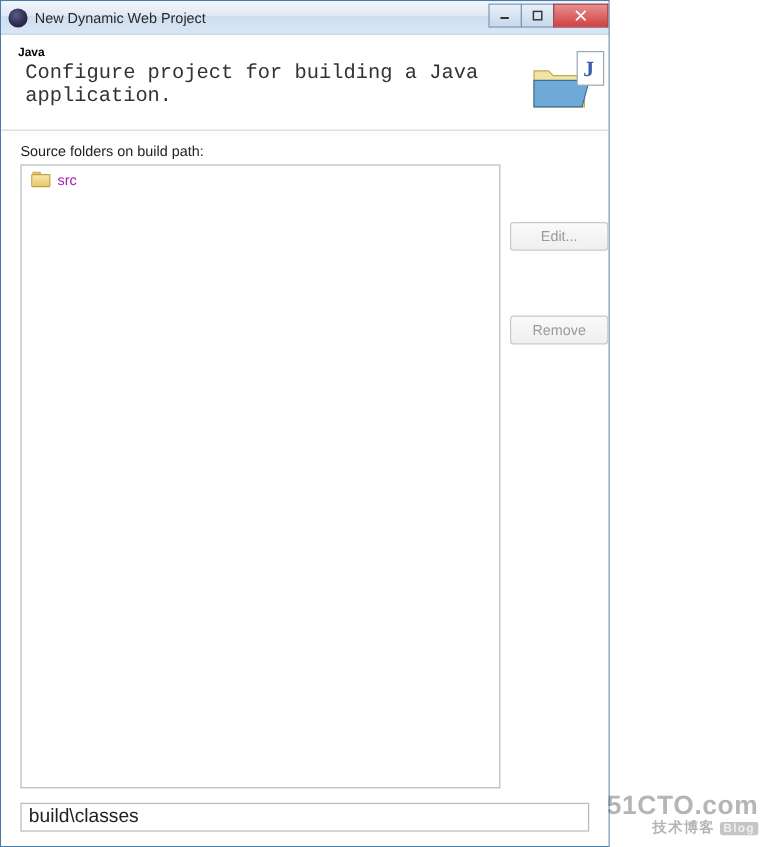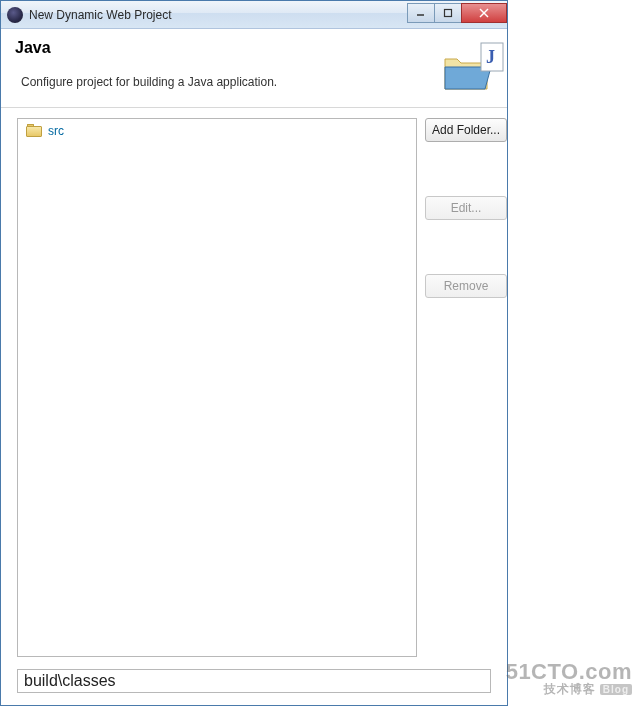--- a/index.html
+++ b/index.html
@@ -69,28 +69,29 @@
     .header {
       background: #fff;
       padding: 10px 14px 18px 14px;
       border-bottom: 1px solid #d8d8d8;
       display: flex;
       position: relative;
     }
     .header-text { flex: 1; }
     .header-title {
       font-weight: bold;
-      font-size: 16px;
+      font-size: 10px;
       color: #000;
-      margin-bottom: 18px;
+      margin-bottom: 2px;
     }
     .header-desc {
-      font-size: 12px;
+      font-size: 17px;
       color: #333;
       padding-left: 6px;
+      font-family: Liberation Mono, monospace;
     }
     .header-icon {
       position: absolute;
       right: 0;
       top: 8px;
       width: 70px;
       height: 60px;
     }
     .content {
       flex: 1;
@@ -116,21 +117,21 @@
       background: #fff;
       padding: 4px 4px;
       overflow: auto;
     }
     .list-item {
       display: flex;
       align-items: center;
       gap: 6px;
       padding: 1px 4px;
       font-size: 12px;
-      color: #0369a1;
+      color: #a21caf;
     }
     .pkg-icon {
       width: 16px; height: 12px;
       position: relative;
       flex-shrink: 0;
     }
     .pkg-icon .folder {
       width: 16px; height: 11px;
       background: linear-gradient(to bottom, #f8e8a8, #e8c868);
       border: 1px solid #c0a040;
@@ -241,32 +242,32 @@
         <path d="M8 30 L54 30 L48 52 L8 52 Z" fill="#6fa9d8" stroke="#3a6fa0" stroke-width="1"></path>
         <g transform="translate(44,6)">
           <rect x="0" y="0" width="22" height="28" fill="#ffffff" stroke="#9aa7b4" stroke-width="1"></rect>
           <text x="5" y="20" font-family="serif" font-size="18" font-weight="bold" fill="#3a5db0">J</text>
         </g>
       </svg>
     </div>
   </div>
 
   <div class="content">
+    <div class="label">Source folders on build path:</div>
     <div class="src-row">
       <div class="listbox">
         <div class="list-item">
           <span class="pkg-icon">
             <span class="tab"></span>
               <span class="folder"></span>
           </span>
           <span>src</span>
         </div>
       </div>
       <div class="side-btns">
-        <div class="btn">Add Folder...</div>
         <div class="btn disabled">Edit...</div>
         <div class="btn disabled">Remove</div>
       </div>
     </div>
 
     <div class="output-section">
       <input class="output-input" type="text" value="build\classes" style="">
     </div>
   </div>
 

